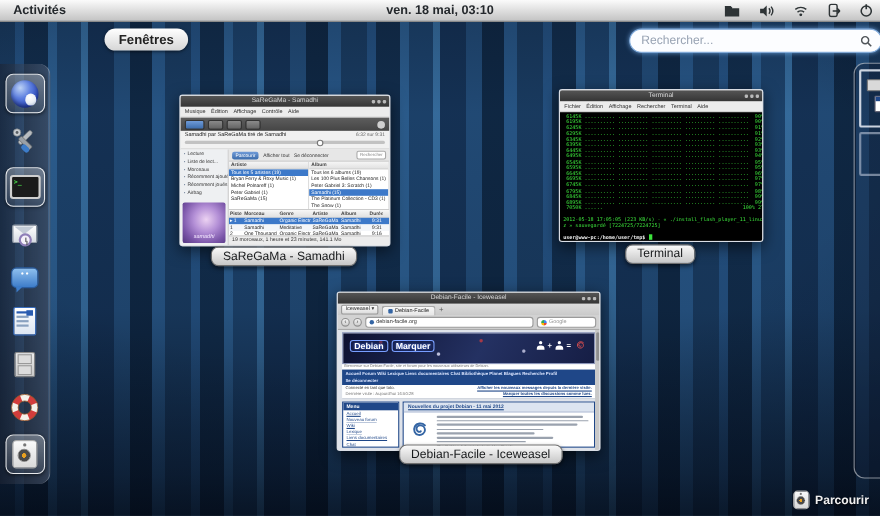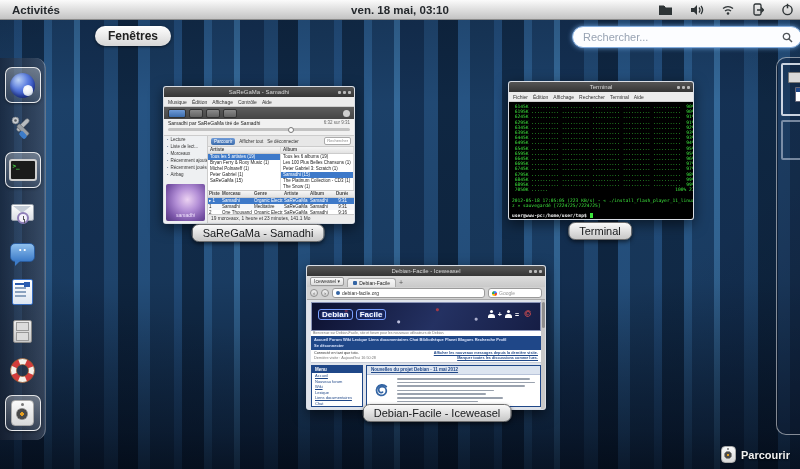--- a/index.html
+++ b/index.html
@@ -481,21 +481,21 @@
         </span>
       <span class="fx-google">
           <span class="glogo"></span>
           <span>Google</span>
         </span>
     </div>
     <div class="fx-page">
       <div class="fx-banner">
         <div class="fx-logo">
           <span>Debian</span>
-          <span>Facile</span>
+          <span>Marquer</span>
         </div>
         <div class="fx-eq">
           <span class="person"></span>
           <span>+</span>
           <span class="person"></span>
           <span>=</span>
           <svg class="swirl" viewBox="0 0 20 20">
               <path d="M14 6c-2.5-2.5-7-2-8.5 1s0 6.5 3 7 5.5-1.5 5.5-4-2-4-4-4-3.5 1.5-3 3.5 2.5 2.5 3.5 1.5" fill="none" stroke="#e05050" stroke-width="1.4" stroke-linecap="round"></path>
             </svg>
         </div>

